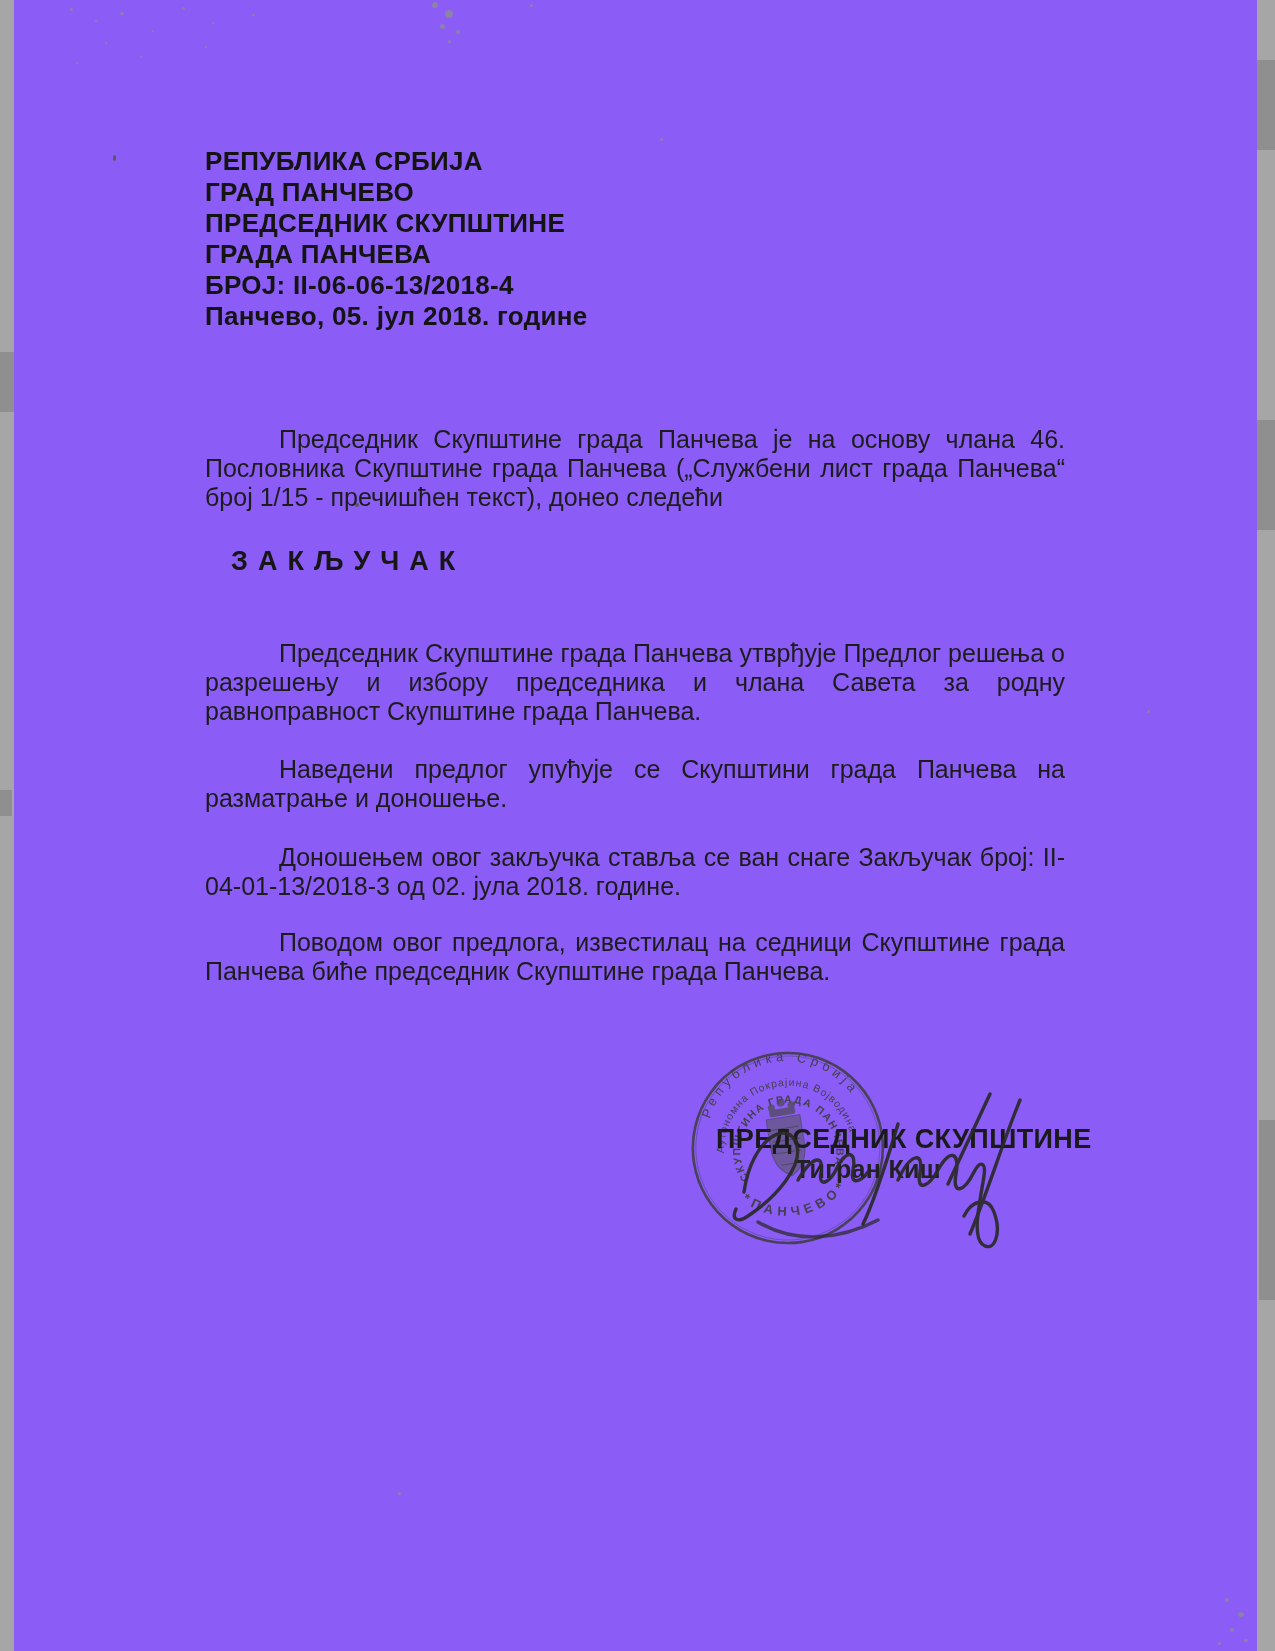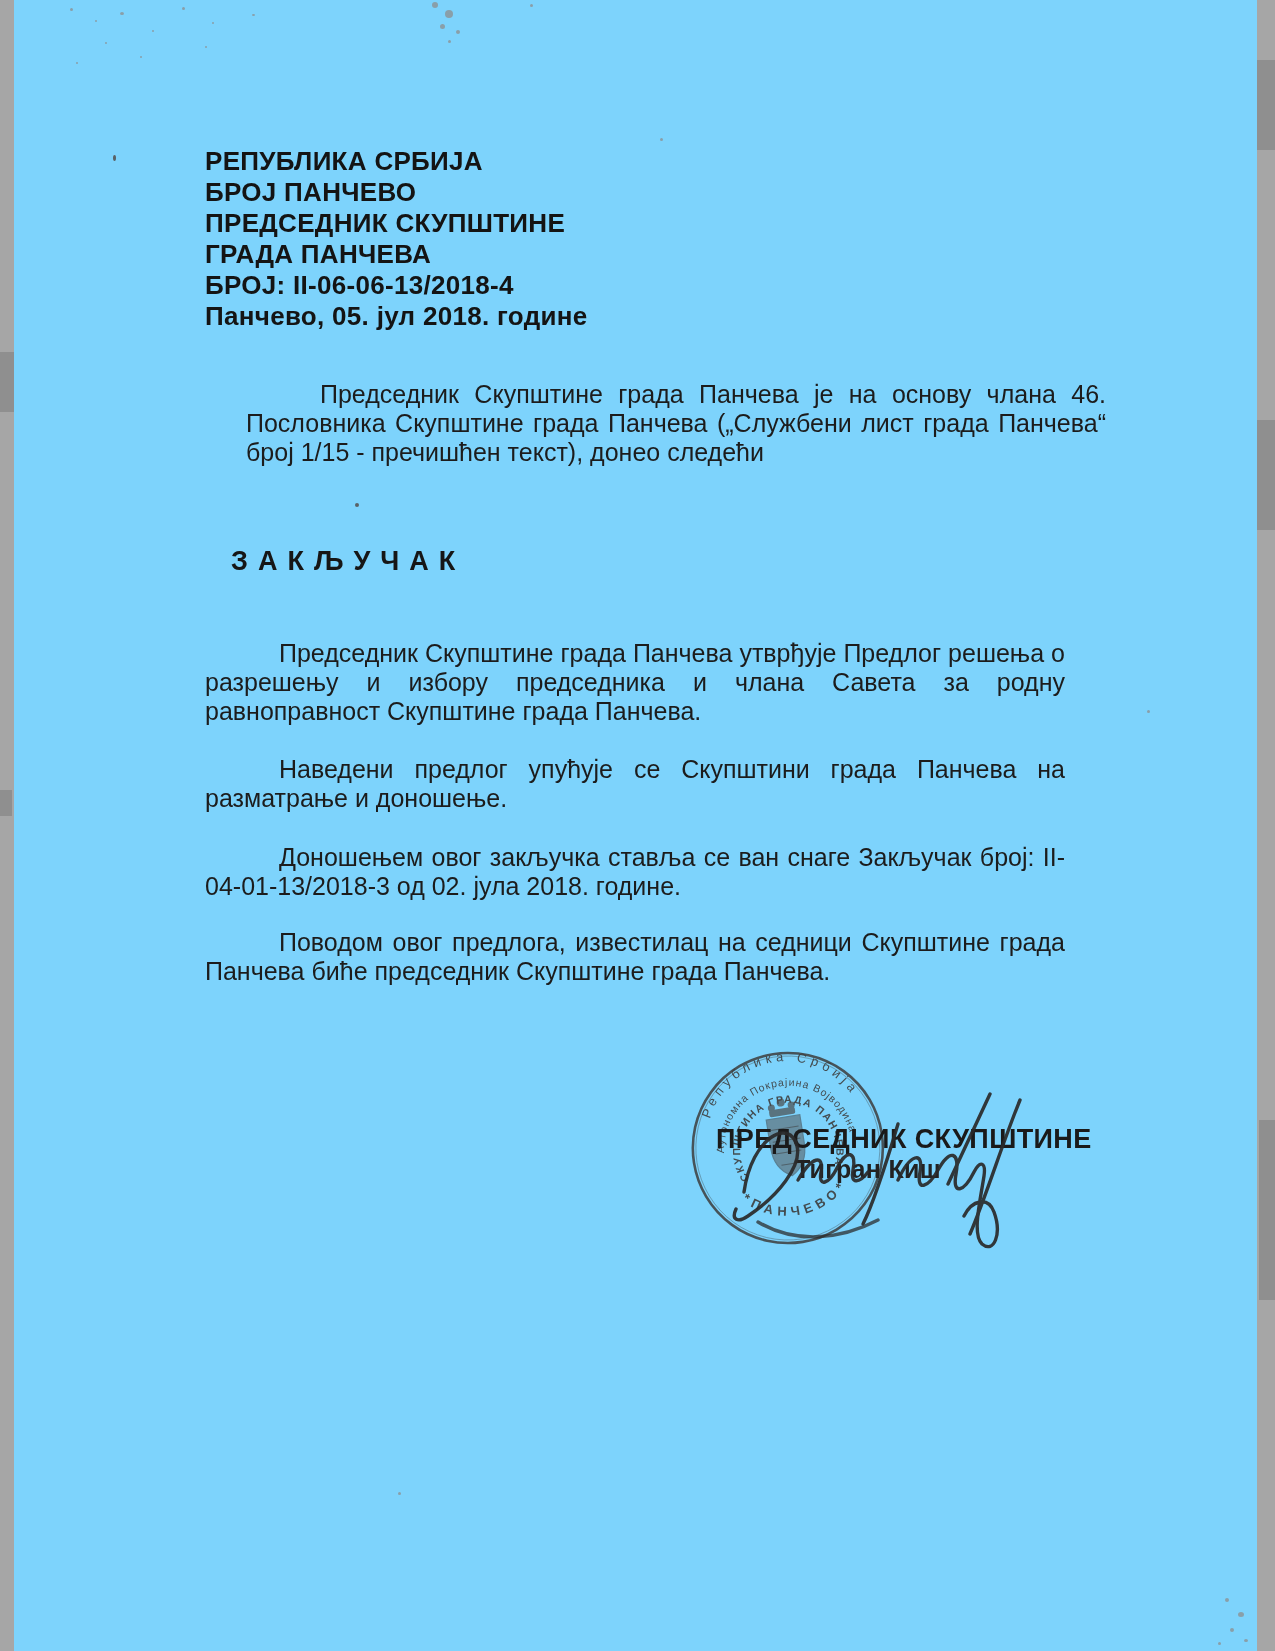--- a/index.html
+++ b/index.html
@@ -1,17 +1,17 @@
 <!DOCTYPE html>
 <html><head>
 <meta charset="utf-8">
 <style>
   html,body{margin:0;padding:0;background:#ffffff;}
   .scan{
-    position:relative;width:1275px;height:1651px;background:#7dd3fc;overflow:hidden;
+    position:relative;width:1275px;height:1651px;background:#8b5cf6;overflow:hidden;
     font-family:"Liberation Sans","DejaVu Sans",sans-serif;color:#1f1f1f;
   }
   
   .edge{position:absolute;top:0;height:1651px;background:#a6a6a6;}
   .edge.left{left:0;width:14px;}
   .edge.right{right:0;width:18px;}
   .edge-smudge{position:absolute;background:#7c7c7c;opacity:.55;}
   
   .s{position:absolute;background:#8d8d8d;border-radius:50%;opacity:.75;}
   .s.dark{background:#555;opacity:.9;}
@@ -20,21 +20,21 @@
     position:absolute;left:205px;top:146px;
     font-weight:bold;font-size:26px;line-height:31px;color:#141414;
     letter-spacing:.3px;white-space:nowrap;
   }
   
   .para{
     position:absolute;left:205px;width:860px;margin:0;
     font-size:25px;line-height:29px;text-align:justify;color:#1c1c1c;
   }
   .para.indent{text-indent:74px;}
-  .preamble{top:380px;margin-left:41px;}
+  .preamble{top:425px;}
   .p0{top:639px;}
   .p1{top:755px;}
   .p2{top:843px;}
   .p3{top:928px;}
   .doc-title{
     position:absolute;left:205px;top:546px;width:860px;text-align:left;
     font-weight:bold;font-size:27px;letter-spacing:10px;color:#161616;
     transform:translateX(26px);white-space:nowrap;
   }
   
@@ -88,21 +88,21 @@
   <div class="s" style="left:398px;top:1492px;width:3px;height:3px;"></div>
 
   <div class="s" style="left:1225px;top:1598px;width:4px;height:4px;"></div>
   <div class="s" style="left:1238px;top:1612px;width:6px;height:5px;"></div>
   <div class="s" style="left:1230px;top:1628px;width:4px;height:4px;"></div>
   <div class="s" style="left:1244px;top:1639px;width:4px;height:3px;"></div>
   <div class="s" style="left:1218px;top:1642px;width:3px;height:3px;"></div>
 
   <header class="letterhead">
     <div>РЕПУБЛИКА СРБИЈА</div>
-    <div>БРОЈ ПАНЧЕВО</div>
+    <div>ГРАД ПАНЧЕВО</div>
     <div>ПРЕДСЕДНИК СКУПШТИНЕ</div>
     <div>ГРАДА ПАНЧЕВА</div>
     <div>БРОЈ: II-06-06-13/2018-4</div>
     <div>Панчево, 05. јул 2018. године</div>
   </header>
 
   <p class="para indent preamble">Председник Скупштине града Панчева је на основу члана 46. Пословника Скупштине града Панчева („Службени лист града Панчева“ број 1/15 - пречишћен текст), донео следећи</p>
 
   <div class="doc-title">ЗАКЉУЧАК</div>
 

